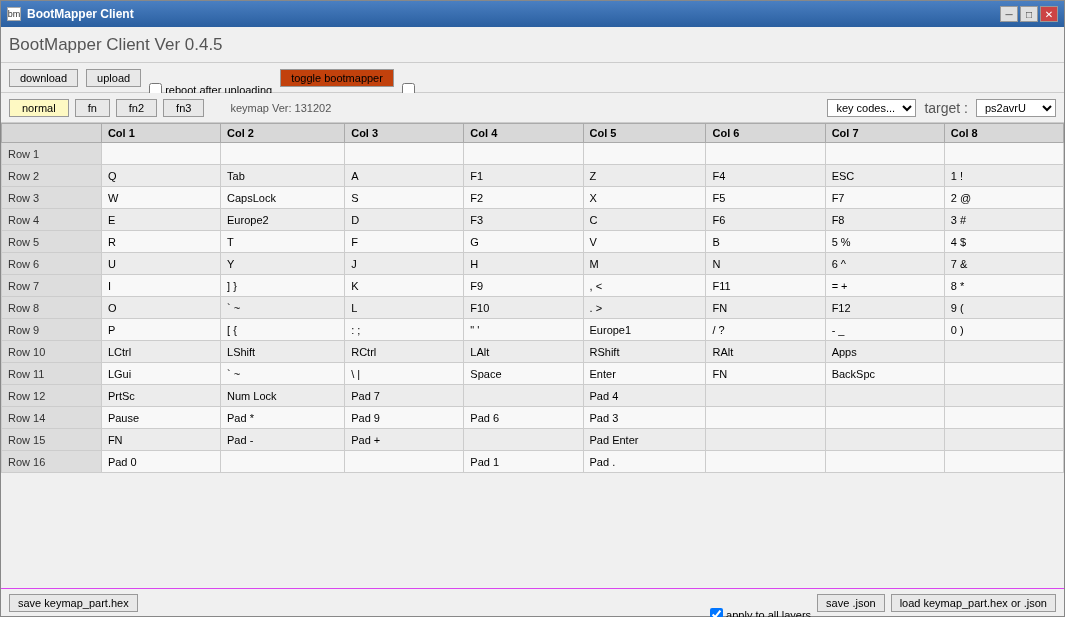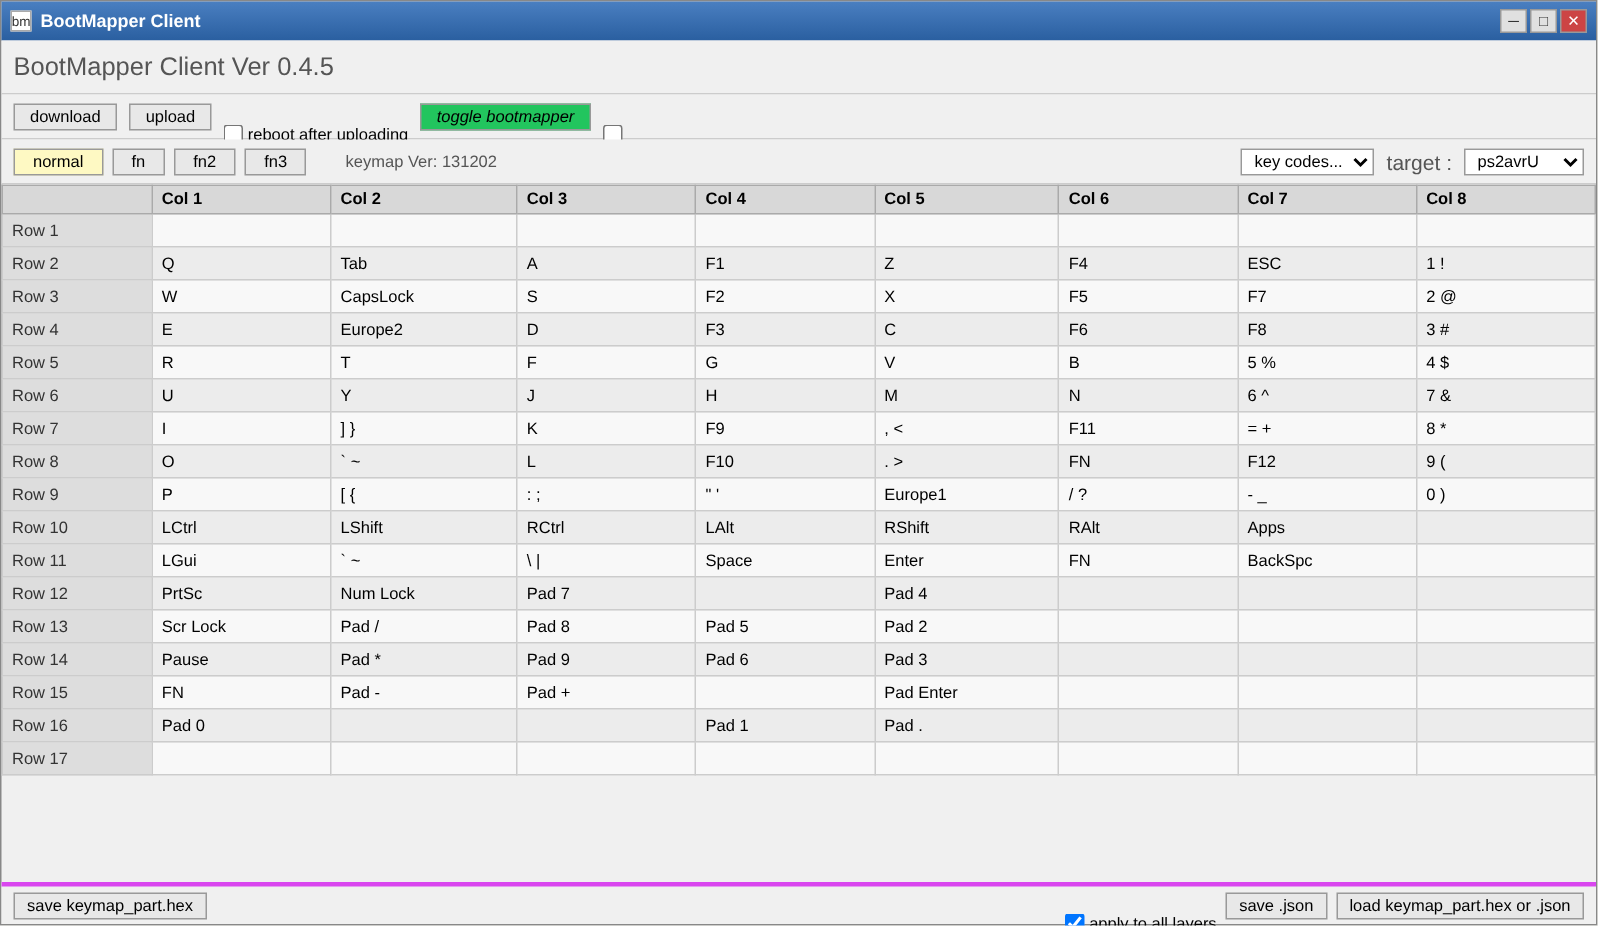--- a/index.html
+++ b/index.html
@@ -59,24 +59,23 @@
       padding: 2px 10px;
       border: 1px solid #999;
       background: #e8e8e8;
       cursor: pointer;
       font-size: 11px;
     }
     .checkbox-label { display: flex; align-items: center; gap: 3px; font-size: 11px; margin-top: 24px; }
     .toggle-btn {
       padding: 2px 10px;
       border: 1px solid #999;
-      background: #22c55e;
+      background: #c2410c;
       cursor: pointer;
       font-size: 11px;
-      font-style: italic;
     }
 
     .layer-bar {
       background: #f0f0f0;
       border-bottom: 1px solid #ccc;
       display: flex;
       align-items: center;
       gap: 6px;
       padding: 4px 8px;
       height: 30px;
@@ -119,21 +118,21 @@
       border: 1px solid #ccc;
       padding: 2px 6px;
       height: 22px;
     }
     tbody tr:nth-child(odd) { background: #f8f8f8; }
     tbody tr:nth-child(even) { background: #ececec; }
     tbody tr td:first-child { background: #ddd; font-weight: normal; color: #333; }
 
     .status-bar {
       background: #f0f0f0;
-      border-top: 3px solid #d946ef;
+      border-top: 1px solid #d946ef;
       display: flex;
       align-items: center;
       justify-content: space-between;
       padding: 3px 8px;
       height: 28px;
       flex-shrink: 0;
     }
     .status-bar-left { display: flex; gap: 6px; }
     .status-btn {
       padding: 2px 8px;
@@ -338,31 +337,20 @@
               <td>PrtSc</td>
               <td>Num Lock</td>
               <td>Pad 7</td>
               <td></td>
               <td>Pad 4</td>
               <td></td>
               <td></td>
               <td></td>
             </tr>
             <tr>
-              <td>Row 13</td>
-              <td>Scr Lock</td>
-              <td>Pad /</td>
-              <td>Pad 8</td>
-              <td>Pad 5</td>
-              <td>Pad 2</td>
-              <td></td>
-              <td></td>
-              <td></td>
-            </tr>
-            <tr>
               <td>Row 14</td>
               <td>Pause</td>
               <td>Pad *</td>
               <td>Pad 9</td>
               <td>Pad 6</td>
               <td>Pad 3</td>
               <td></td>
               <td></td>
               <td></td>
             </tr>
@@ -377,31 +365,20 @@
               <td></td>
               <td></td>
             </tr>
             <tr>
               <td>Row 16</td>
               <td>Pad 0</td>
               <td></td>
               <td></td>
               <td>Pad 1</td>
               <td>Pad .</td>
-              <td></td>
-              <td></td>
-              <td></td>
-            </tr>
-            <tr>
-              <td>Row 17</td>
-              <td></td>
-              <td></td>
-              <td></td>
-              <td></td>
-              <td></td>
               <td></td>
               <td></td>
               <td></td>
             </tr>
           </tbody>
       </table>
     </div>
   </div>
 
   <div class="status-bar">

